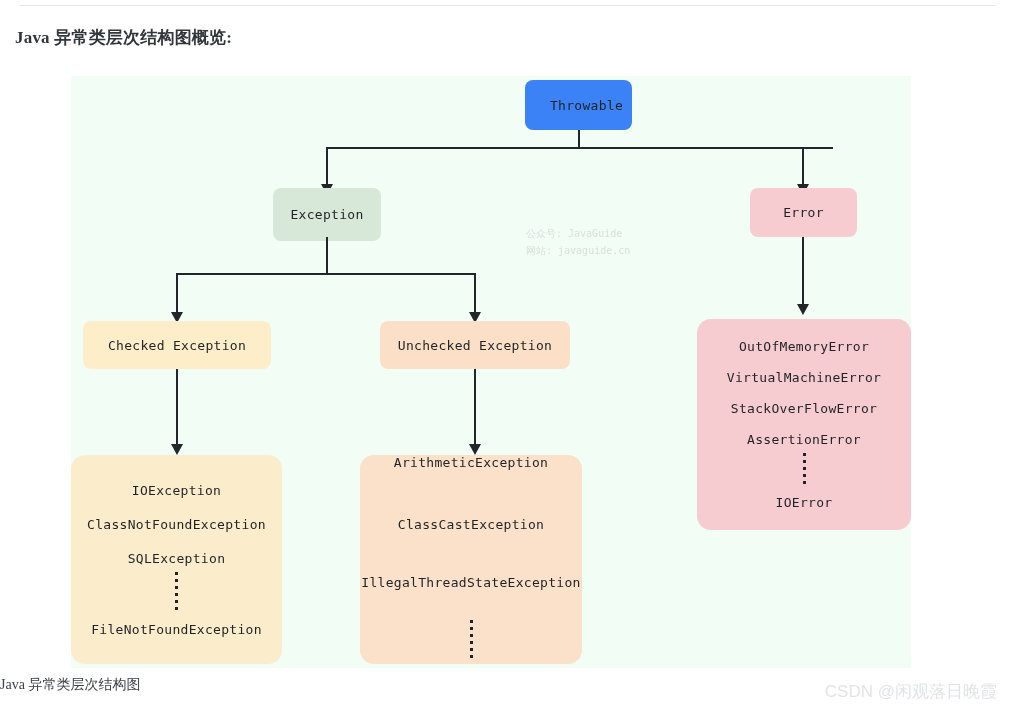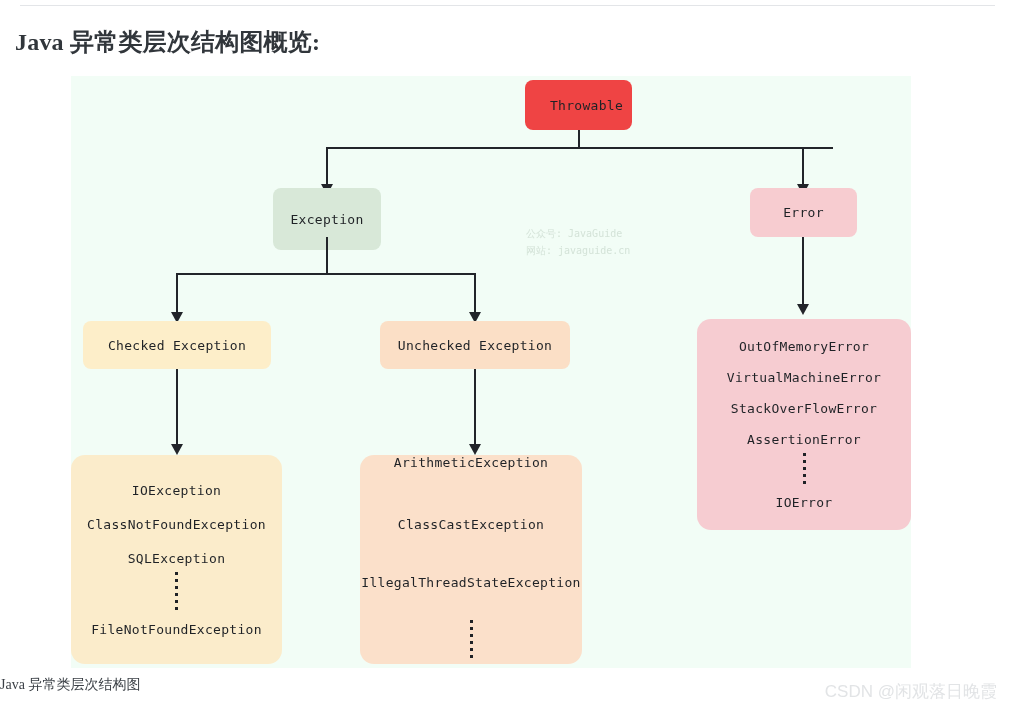--- a/index.html
+++ b/index.html
@@ -27,21 +27,21 @@
     background: #e3e5e8;
   }
 
   
   #page-heading {
     position: absolute;
     left: 15px;
     top: 26px;
     font-family: "Liberation Serif", "DejaVu Serif", serif;
     font-weight: bold;
-    font-size: 24px;
+    font-size: 17px;
     letter-spacing: .2px;
     color: #31363b;
     white-space: nowrap;
   }
 
   
   #diagram {
     position: absolute;
     left: 71px;
     top: 76px;
@@ -137,32 +137,32 @@
 </style>
 </head>
 <body>
 
 <div id="top-rule"></div>
 
 <div id="page-heading">Java 异常类层次结构图概览:</div>
 
 <div id="diagram">
 
-  <div class="node" id="node-throwable" style="left:454px; top:4px; width:107px; height:50px; background:#ef4444;padding-left:16px;">
+  <div class="node" id="node-throwable" style="left:454px; top:4px; width:107px; height:50px; background:#3b82f6;padding-left:16px;">
     <span>Throwable</span>
   </div>
 
   <div class="line-v" style="left:507px; top:54px; height:18px;"></div>
   <div class="line-h" style="left:255px; top:71px; width:507px;"></div>
   <div class="line-v" style="left:255px; top:71px; height:40px;"></div>
   <div class="arrow-down" style="left:250px; top:108px;"></div>
   <div class="line-v" style="left:731px; top:71px; height:40px;"></div>
   <div class="arrow-down" style="left:726px; top:108px;"></div>
 
-  <div class="node" id="node-exception" style="left:202px; top:112px; width:108px; height:62px; background:#d8e8d8;">
+  <div class="node" id="node-exception" style="left:202px; top:112px; width:108px; height:53px; background:#d8e8d8;">
     <span>Exception</span>
   </div>
 
   <div class="node" id="node-error" style="left:679px; top:112px; width:107px; height:49px; background:#f7ccd0;">
     <span>Error</span>
   </div>
 
   <div class="line-v" style="left:255px; top:161px; height:37px;"></div>
   <div class="line-h" style="left:105px; top:197px; width:300px;"></div>
   <div class="line-v" style="left:105px; top:197px; height:42px;"></div>

